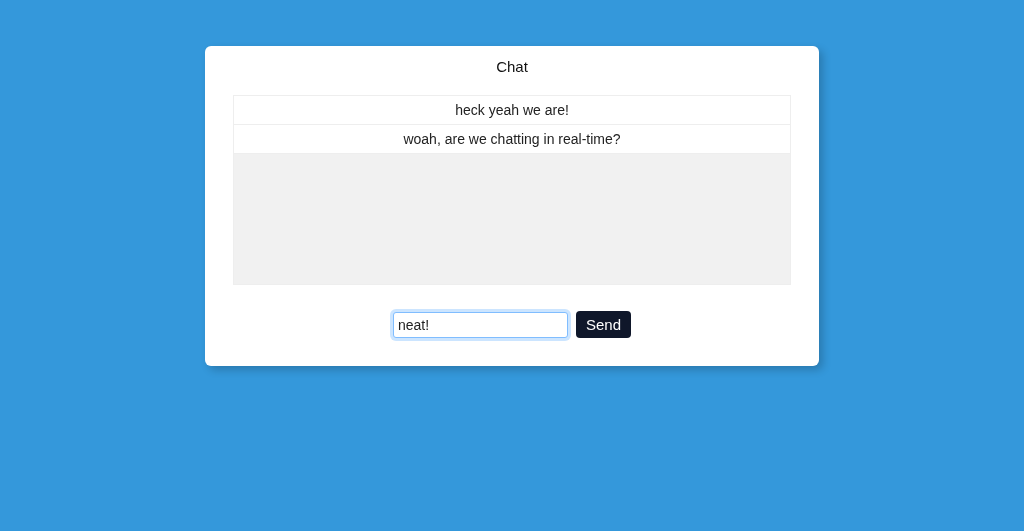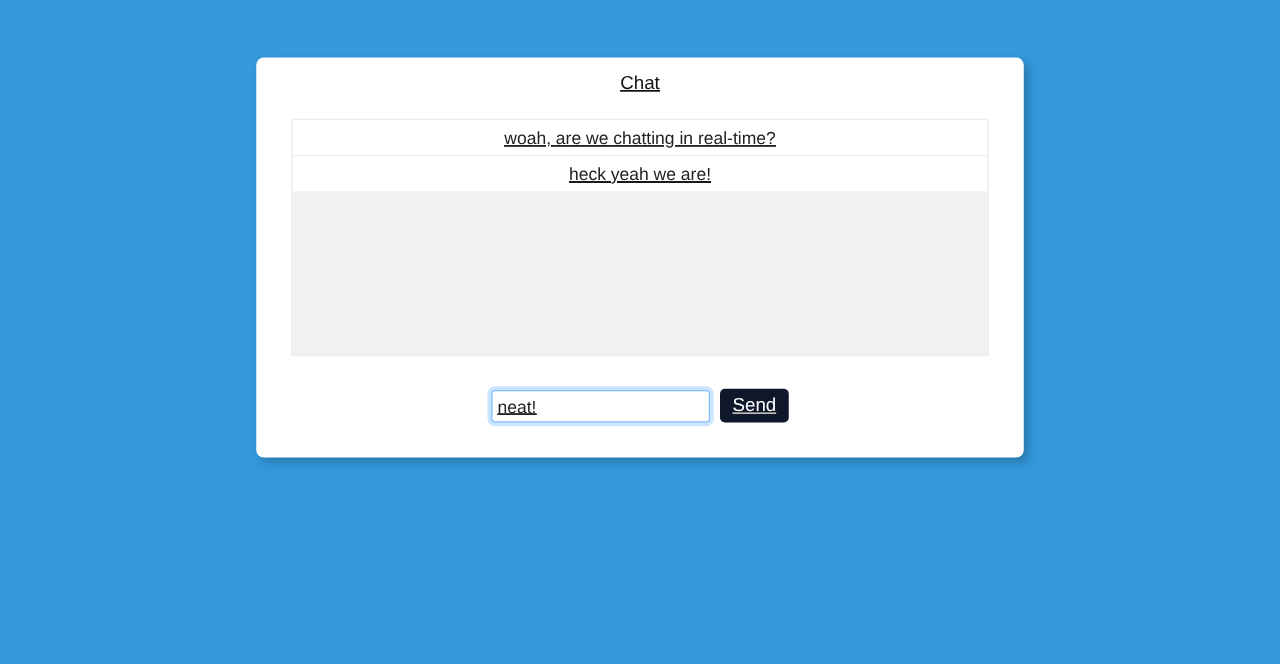--- a/index.html
+++ b/index.html
@@ -1,19 +1,18 @@
 <!DOCTYPE html>
 <html><head>
   <meta charset="utf-8">
   <style>
     * {
       box-sizing: border-box;
       margin: 0;
       padding: 0;
-      text-decoration: underline;
     }
     body {
       background-color: #3498db;
       font-family: Verdana, Geneva, sans-serif;
       width: 1024px;
       height: 531px;
       overflow: hidden;
       display: flex;
       justify-content: center;
       padding-top: 46px;
@@ -79,21 +78,21 @@
       font-family: Verdana, Geneva, sans-serif;
     }
   </style>
 </head>
 <body>
 
 <div class="chat-panel">
   <div class="chat-title">Chat</div>
 
   <div class="messages-area">
+    <div class="message-row">heck yeah we are!</div>
     <div class="message-row">woah, are we chatting in real-time?</div>
-    <div class="message-row">heck yeah we are!</div>
   </div>
 
   <div class="input-row">
     <input type="text" class="message-input" value="neat!" style="">
     <button class="send-button">Send</button>
   </div>
 </div>
 
 </body></html>

